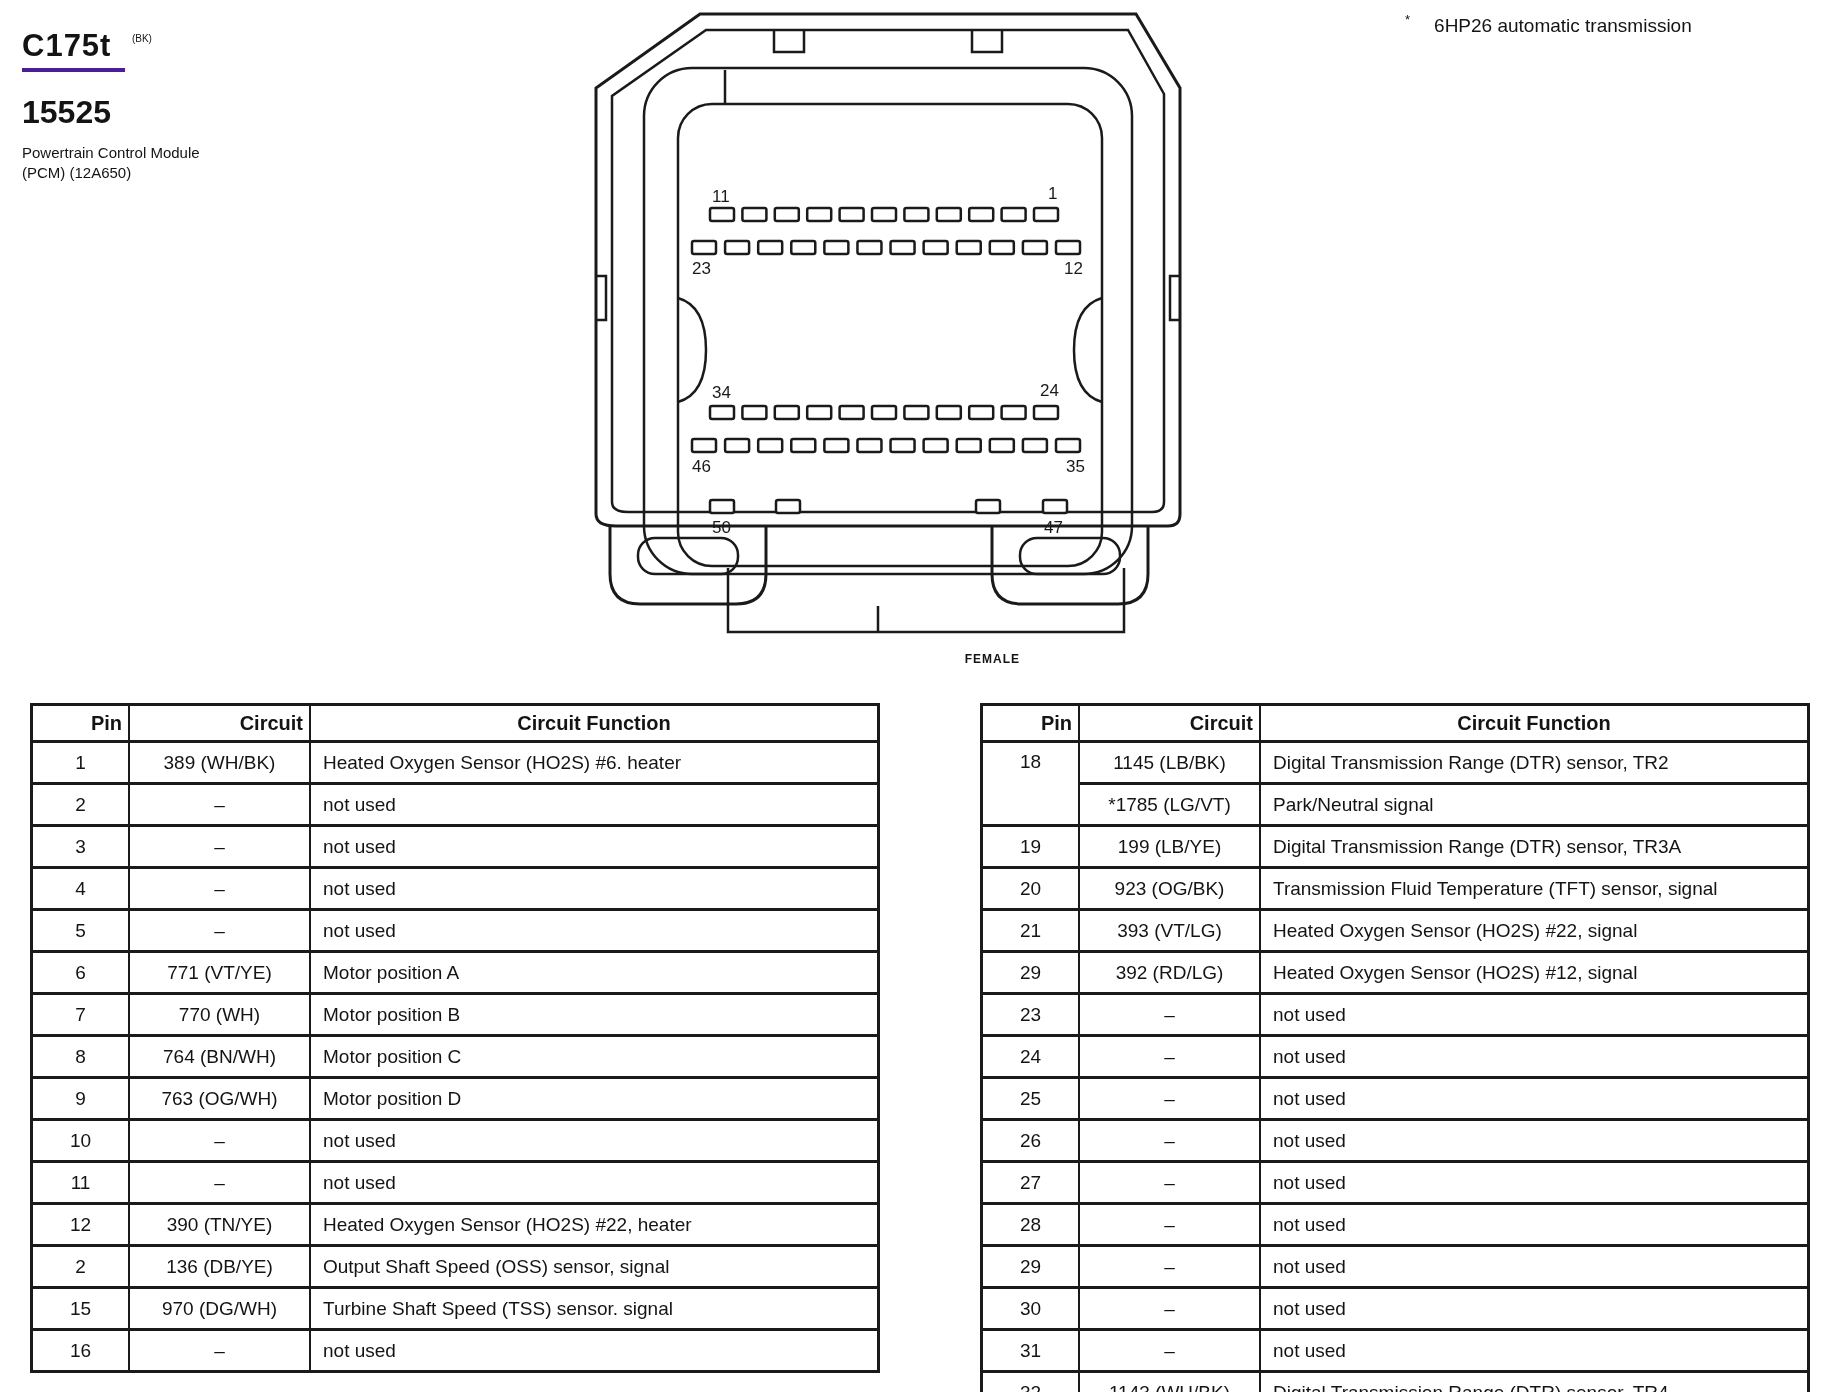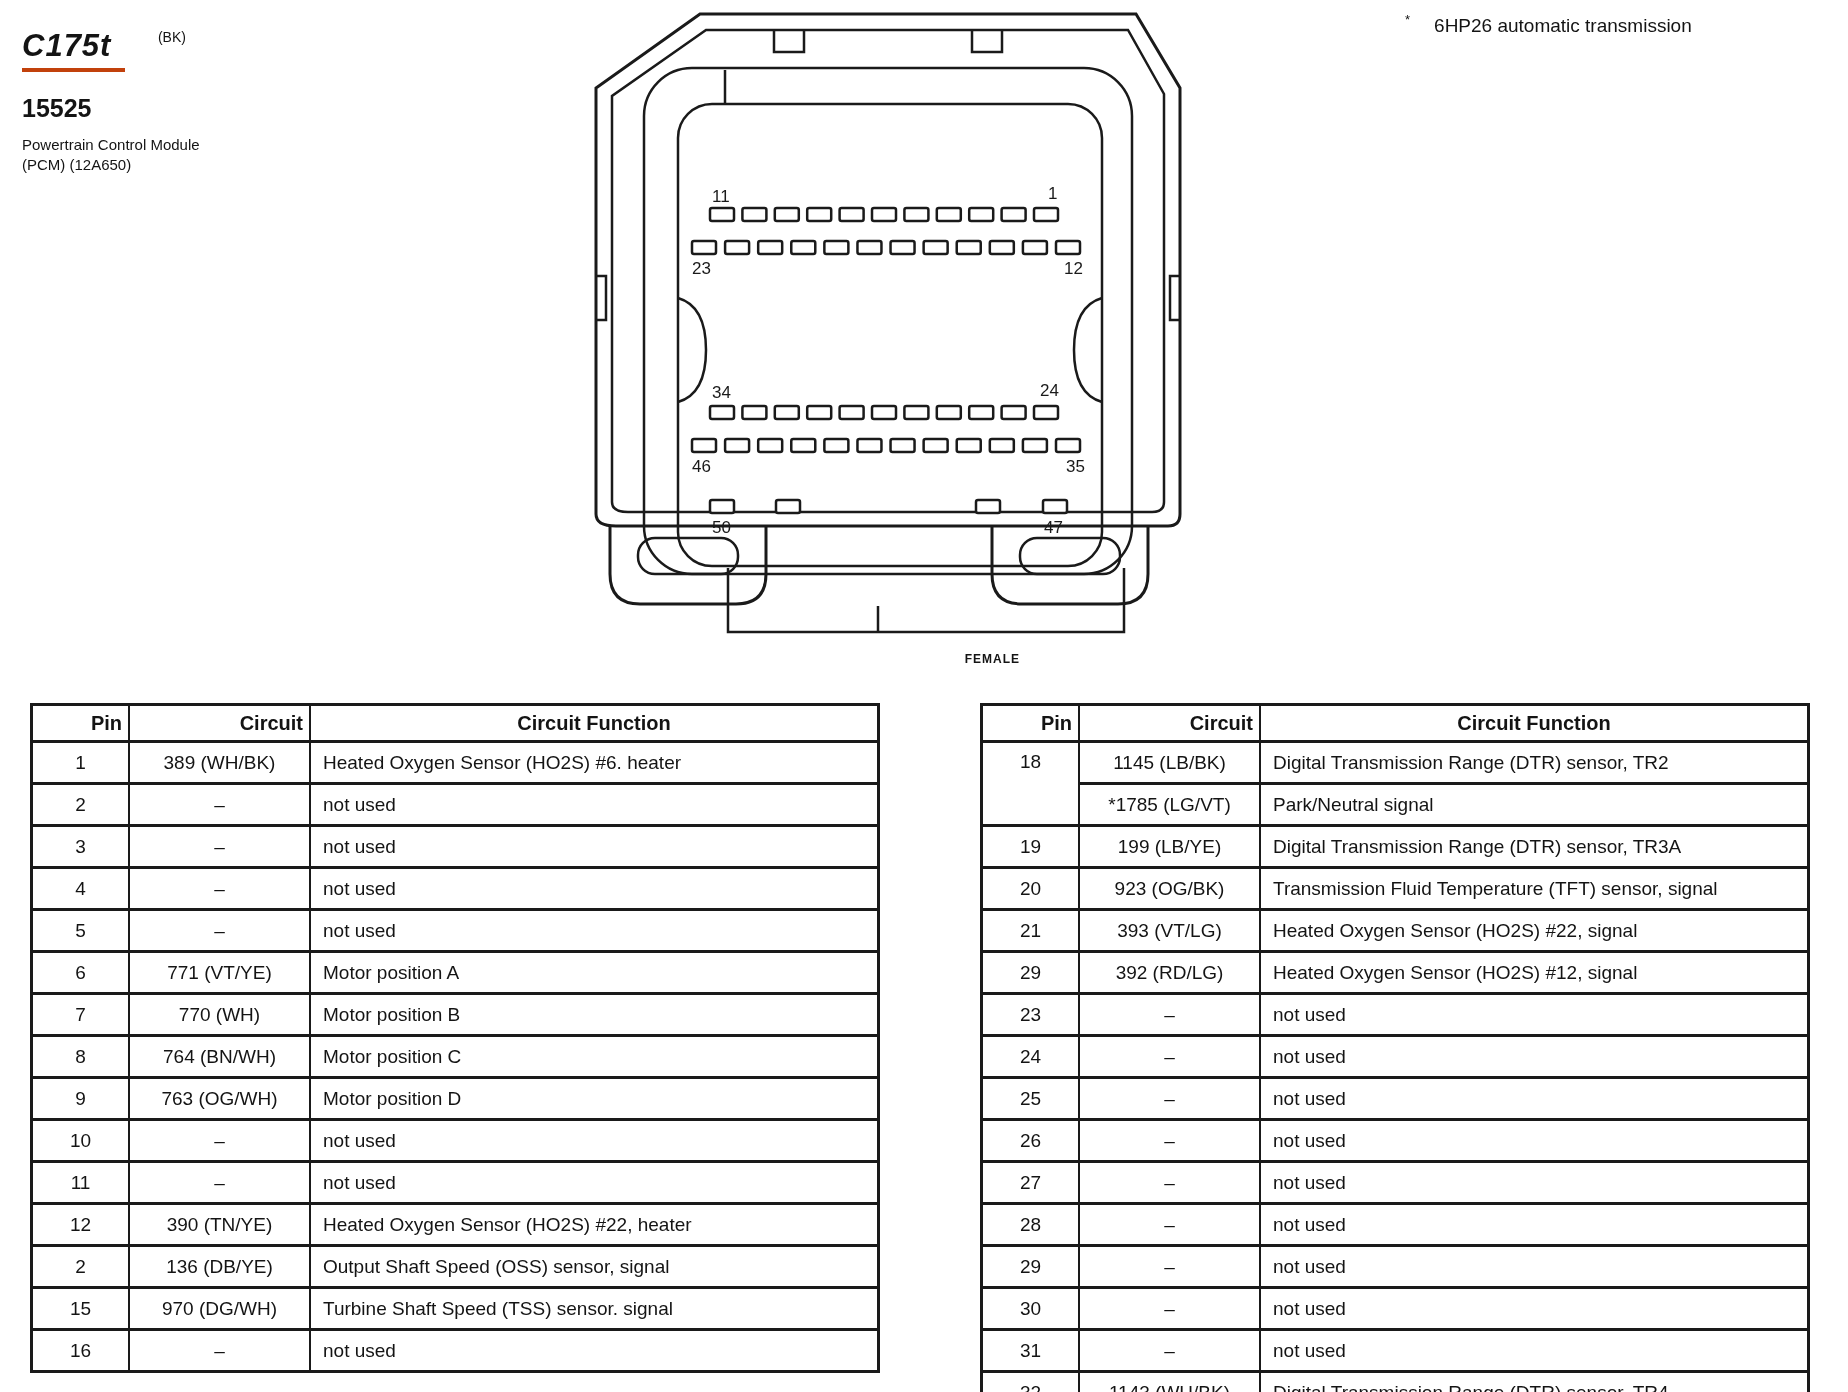--- a/index.html
+++ b/index.html
@@ -4,24 +4,24 @@
 <style>
   html,body{margin:0;padding:0;background:#ffffff;}
   #page{
     position:relative;width:1848px;height:1392px;background:#ffffff;
     font-family:"Liberation Sans",sans-serif;color:#141414;overflow:hidden;
   }
   
   #header-block{position:absolute;left:22px;top:28px;}
   #connector-id{
     display:inline-block;font-size:31px;font-weight:bold;letter-spacing:1px;
-    border-bottom:4px solid #c2410c;padding:0 14px 4px 0;font-style:italic;
-  }
-  #connector-color{font-size:14px;vertical-align:14px;margin-left:28px;}
-  #part-number{font-size:25px;font-weight:bold;margin-top:22px;}
+    border-bottom:4px solid #4c1d95;padding:0 14px 4px 0;
+  }
+  #connector-color{font-size:10px;vertical-align:14px;margin-left:2px;}
+  #part-number{font-size:32px;font-weight:bold;margin-top:22px;}
   #component-name{font-size:15px;margin-top:12px;line-height:20px;}
   
   #note{position:absolute;left:1405px;top:12px;font-size:19px;}
   #note .marker{font-size:13px;vertical-align:8px;margin-right:24px;}
   
   #connector-figure{position:absolute;left:588px;top:8px;width:600px;height:645px;}
   #connector-caption{
     position:absolute;left:760px;top:652px;width:260px;text-align:right;
     font-size:12px;font-weight:bold;letter-spacing:1px;
   }

